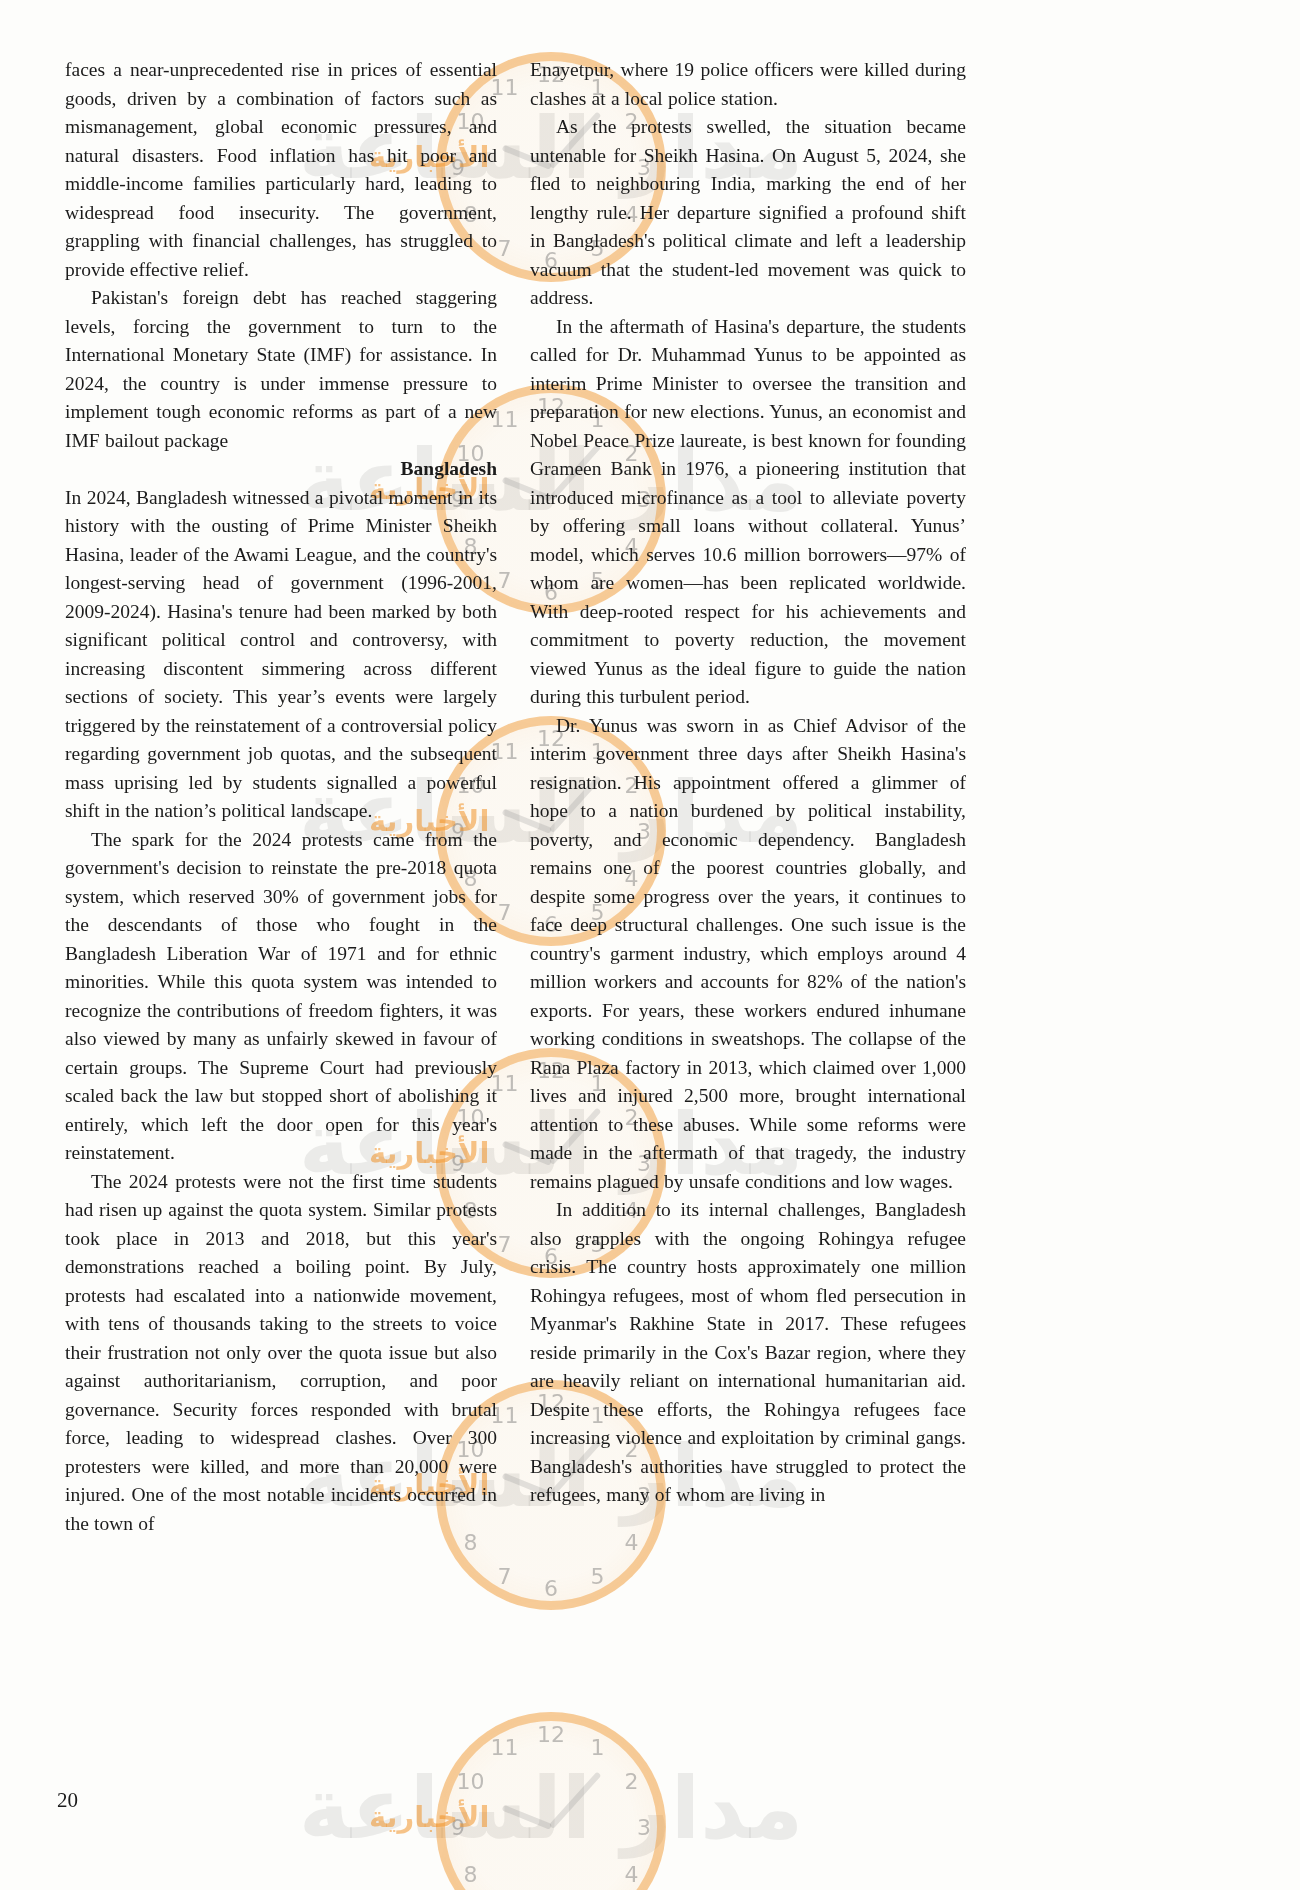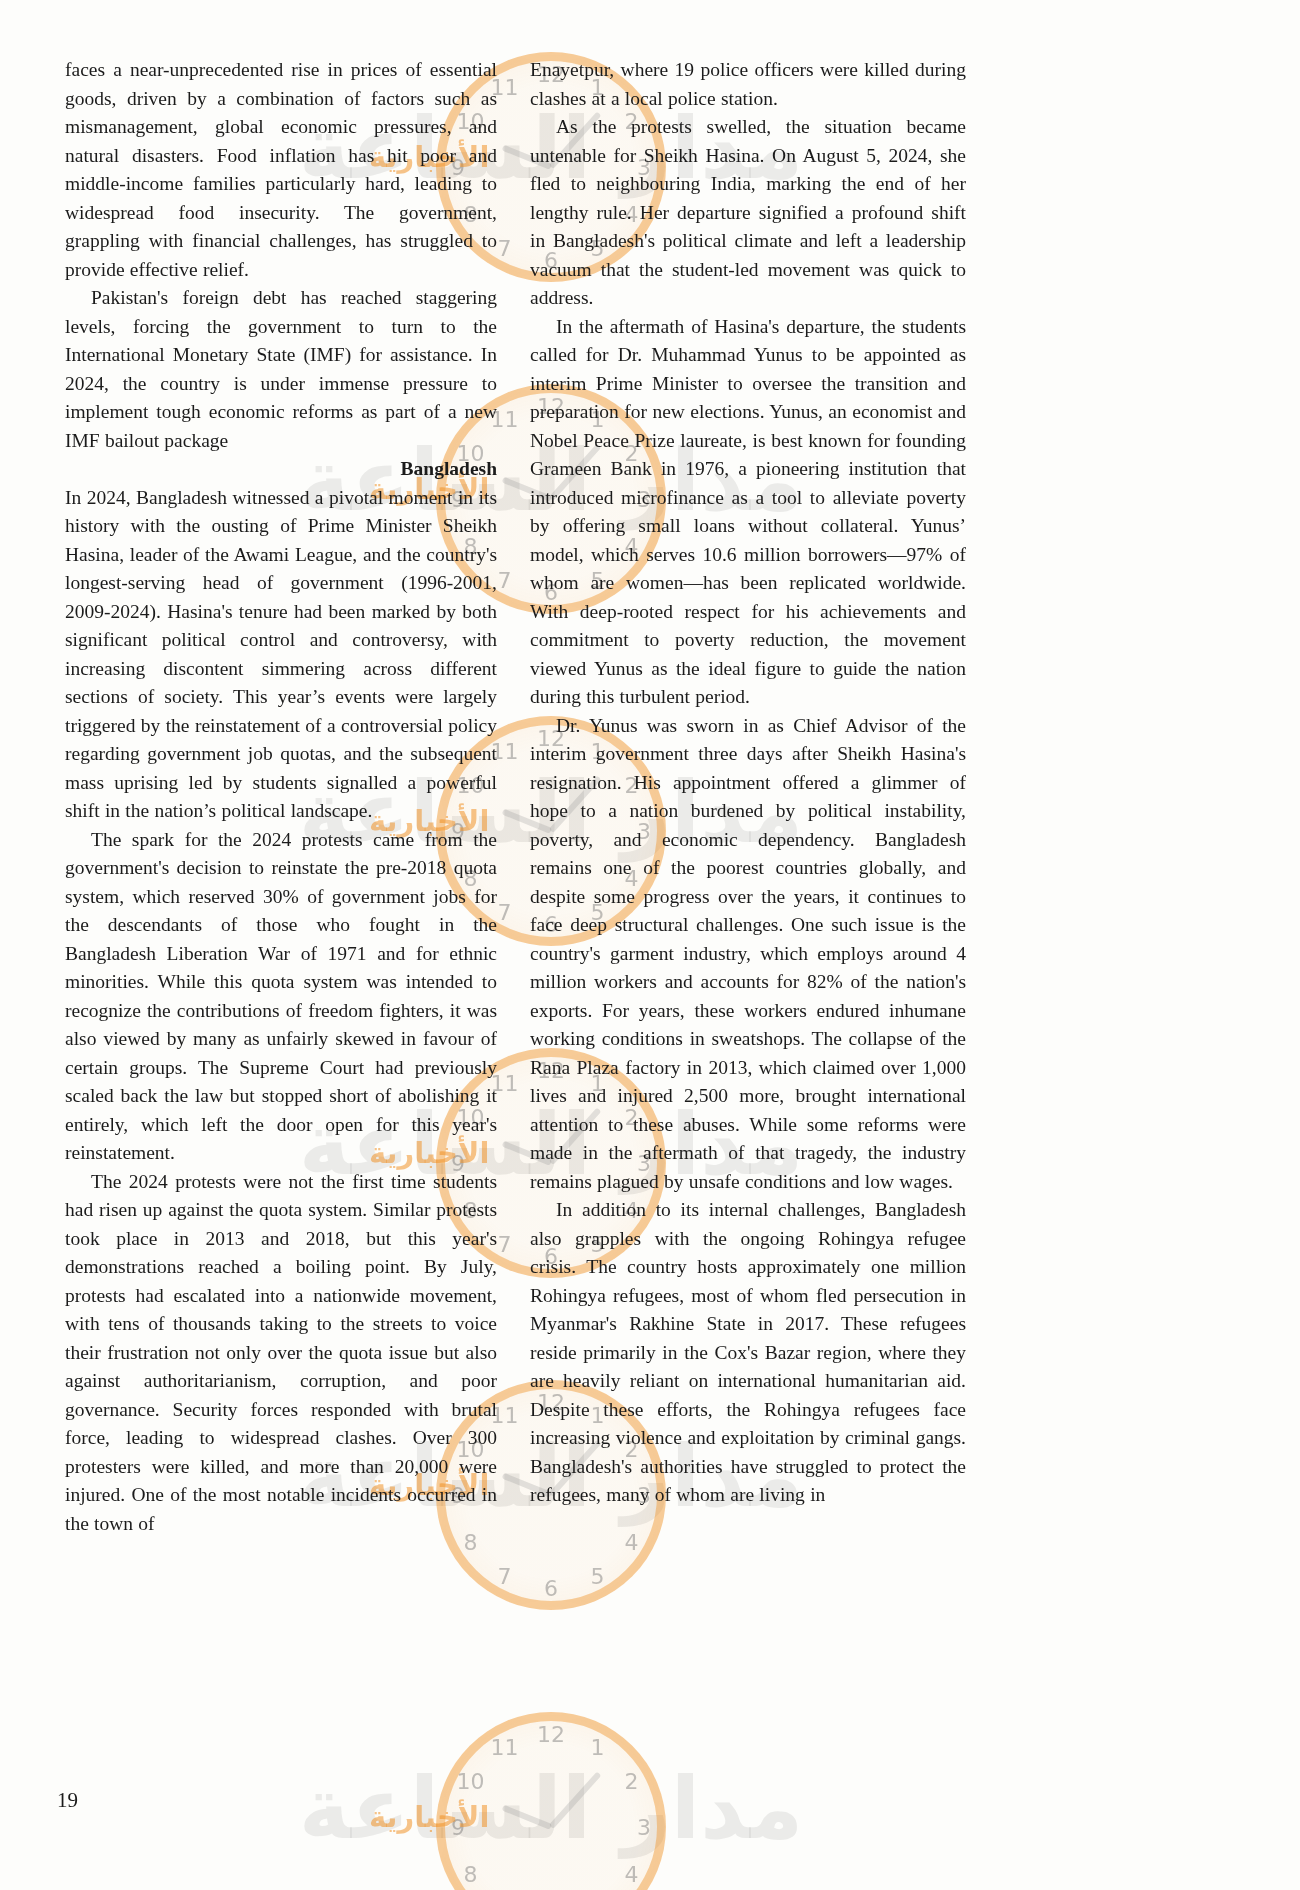--- a/index.html
+++ b/index.html
@@ -184,15 +184,15 @@
   </div>
 
   <div class="col col-right">
     <p class="para">Enayetpur, where 19 police officers were killed during clashes at a local police station.</p>
     <p class="para indent">As the protests swelled, the situation became untenable for Sheikh Hasina. On August 5, 2024, she fled to neighbouring India, marking the end of her lengthy rule. Her departure signified a profound shift in Bangladesh's political climate and left a leadership vacuum that the student-led movement was quick to address.</p>
     <p class="para indent">In the aftermath of Hasina's departure, the students called for Dr. Muhammad Yunus to be appointed as interim Prime Minister to oversee the transition and preparation for new elections. Yunus, an economist and Nobel Peace Prize laureate, is best known for founding Grameen Bank in 1976, a pioneering institution that introduced microfinance as a tool to alleviate poverty by offering small loans without collateral. Yunus’ model, which serves 10.6 million borrowers—97% of whom are women—has been replicated worldwide. With deep-rooted respect for his achievements and commitment to poverty reduction, the movement viewed Yunus as the ideal figure to guide the nation during this turbulent period.</p>
     <p class="para indent">Dr. Yunus was sworn in as Chief Advisor of the interim government three days after Sheikh Hasina's resignation. His appointment offered a glimmer of hope to a nation burdened by political instability, poverty, and economic dependency. Bangladesh remains one of the poorest countries globally, and despite some progress over the years, it continues to face deep structural challenges. One such issue is the country's garment industry, which employs around 4 million workers and accounts for 82% of the nation's exports. For years, these workers endured inhumane working conditions in sweatshops. The collapse of the Rana Plaza factory in 2013, which claimed over 1,000 lives and injured 2,500 more, brought international attention to these abuses. While some reforms were made in the aftermath of that tragedy, the industry remains plagued by unsafe conditions and low wages.</p>
     <p class="para indent">In addition to its internal challenges, Bangladesh also grapples with the ongoing Rohingya refugee crisis. The country hosts approximately one million Rohingya refugees, most of whom fled persecution in Myanmar's Rakhine State in 2017. These refugees reside primarily in the Cox's Bazar region, where they are heavily reliant on international humanitarian aid. Despite these efforts, the Rohingya refugees face increasing violence and exploitation by criminal gangs. Bangladesh's authorities have struggled to protect the refugees, many of whom are living in</p>
   </div>
 
-  <div class="page-number">19</div>
+  <div class="page-number">20</div>
 
 </div>
 
 </body></html>

